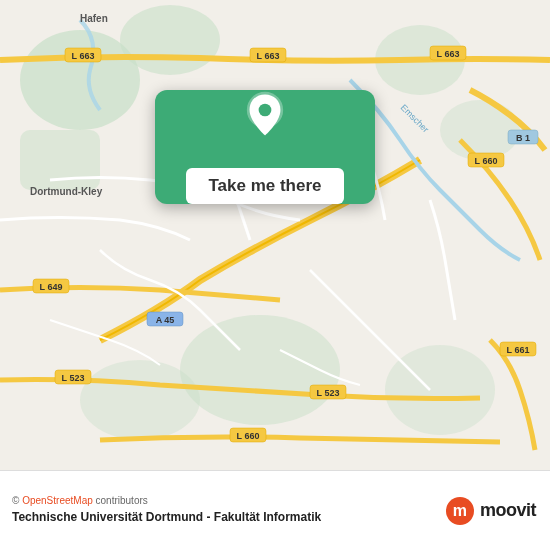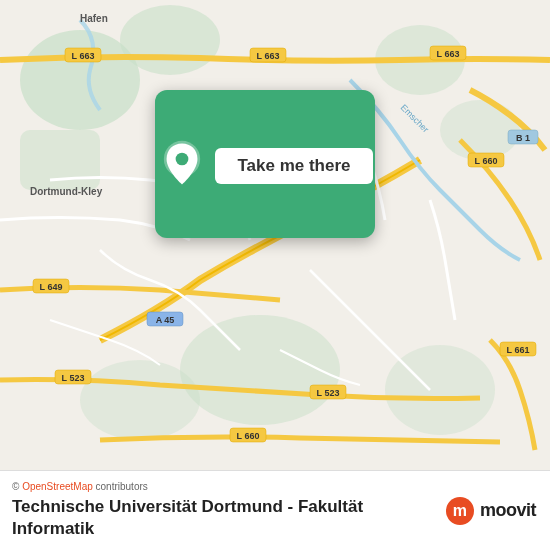--- a/index.html
+++ b/index.html
@@ -27,27 +27,27 @@
       top: 0; left: 0;
       width: 100%; height: 100%;
     }
 
     
     .location-card {
       position: absolute;
       top: 90px;
       left: 155px;
       width: 220px;
-      height: 148px;
+      height: 114px;
       background: #3dab76;
       border-radius: 12px;
       display: flex;
-      flex-direction: row;
-      align-items: center;
-      justify-content: center;
+      flex-direction: column;
+      align-items: center;
+      justify-content: space-between;
       box-shadow: 0 4px 15px rgba(0,0,0,0.3);
       gap: 8px;
       cursor: pointer;
     }
 
     .pin-icon {
       width: 50px;
       height: 50px;
     }
 
@@ -87,21 +87,21 @@
       color: #666;
       margin-bottom: 4px;
     }
 
     .osm-credit span {
       color: #e84c22;
       text-align: right;
     }
 
     .location-title {
-      font-size: 17px;
+      font-size: 12px;
       font-weight: 600;
       color: #222;
       line-height: 1.3;
     }
 
     .location-subtitle {
       font-size: 12px;
       color: #555;
     }
 

